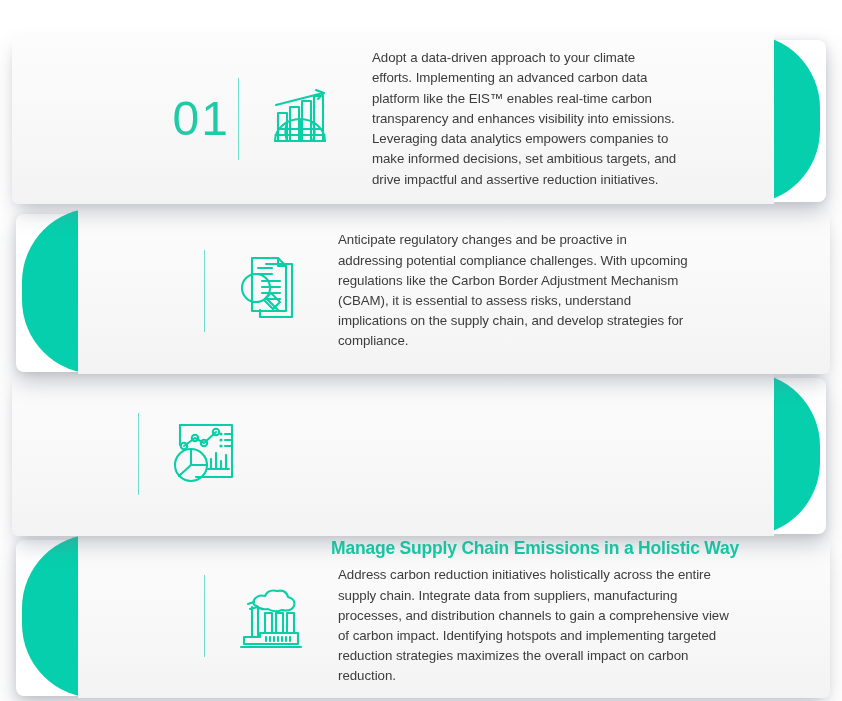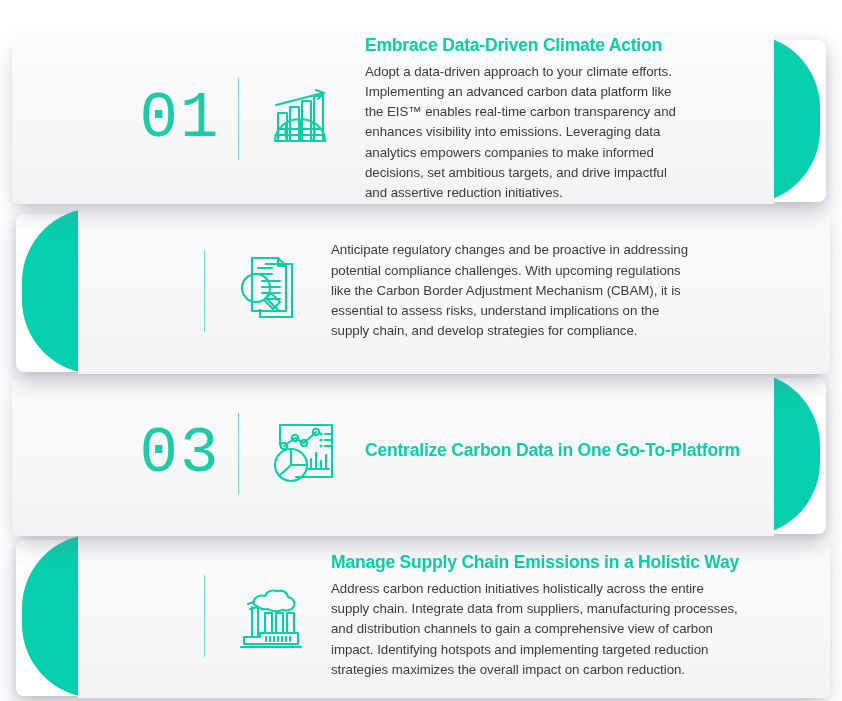--- a/index.html
+++ b/index.html
@@ -72,26 +72,26 @@
   .inner {
     position: relative;
     display: flex;
     align-items: center;
     width: 100%;
     height: 100%;
   }
 
   .num {
     color: #1ECBA6;
-    font-family: Liberation Mono, monospace;
+    font-family: Liberation Sans, sans-serif;
     font-weight: 300;
-    font-size: 64px;
+    font-size: 48px;
     line-height: 1;
     letter-spacing: 2px;
-    text-align: center;
+    text-align: right;
     flex: 0 0 auto;
     user-select: none;
   }
 
   .divider {
     flex: 0 0 auto;
     width: 1px;
     background: #5ad8c2;
     opacity: 0.85;
   }
@@ -119,21 +119,21 @@
     letter-spacing: -0.2px;
     margin: 0 0 7px 0;
     white-space: nowrap;
   }
 
   .body-text {
     color: #3c3c3c;
     font-family: "Liberation Sans", sans-serif;
     font-size: 13.3px;
     line-height: 1.52;
-    margin: 0;
+    margin: 7px;
     letter-spacing: -0.05px;
   }
 
   
   
   #card-1 { left: 0; top: 34px; width: 842px; height: 170px; z-index: 4; }
   #card-1 .card-body { left: 12px; right: 68px; border-top-left-radius: 6px; border-bottom-left-radius: 6px;}
   #card-1 .accent { right: 22px; width: 80px; }
   #card-1 .inner { padding-left: 118px; }
   #card-1 .num { width: 100px; }
@@ -197,21 +197,20 @@
             <path d="M6 58 A25 22 0 0 1 56 58"></path>
             <path d="M31 36 L31 58"></path>
             <path d="M18 39 A15 22 0 0 0 18 58"></path>
             <path d="M44 39 A15 22 0 0 1 44 58"></path>
             <path d="M10 46 L52 46"></path>
             <path d="M6.5 52 L55.5 52"></path>
             <path d="M6 58 L56 58"></path>
           </svg>
         </div>
         <div class="text-col">
-          <h2 class="headline">Embrace Data-Driven Climate Action</h2>
           <p class="body-text">Adopt a data-driven approach to your climate efforts. Implementing an advanced carbon data platform like the EIS™ enables real-time carbon transparency and enhances visibility into emissions. Leveraging data analytics empowers companies to make informed decisions, set ambitious targets, and drive impactful and assertive reduction initiatives.</p>
         </div>
       </div>
     </div>
   </section>
 
   <section class="card" id="card-2">
     <div class="card-shadow"></div>
     <div class="accent left"></div>
     <div class="card-body">
@@ -241,21 +240,20 @@
         </div>
       </div>
     </div>
   </section>
 
   <section class="card" id="card-3">
     <div class="card-shadow"></div>
     <div class="accent right"></div>
     <div class="card-body">
       <div class="inner">
-        <div class="num">03</div>
         <div class="divider"></div>
         <div class="icon-wrap">
           <svg width="70" height="70" viewBox="0 0 70 70" fill="none" stroke="#0ACFA6" stroke-width="2.1" stroke-linecap="round" stroke-linejoin="round">
 
             <path d="M10 6 L62 6 L62 58 L26 58"></path>
             <path d="M10 6 L10 26"></path>
 
             <path d="M14 27 L25 19 L34 24 L46 13"></path>
             <circle cx="14" cy="27" r="3.2"></circle>
             <circle cx="25" cy="19" r="3.2"></circle>
@@ -275,21 +273,20 @@
             <line x1="56" y1="50" x2="56" y2="36"></line>
             <line x1="38" y1="50" x2="59" y2="50"></line>
 
             <circle cx="21" cy="46" r="16"></circle>
             <path d="M21 46 L21 30"></path>
             <path d="M21 46 L37 46"></path>
             <path d="M21 46 L9 57"></path>
           </svg>
         </div>
         <div class="text-col">
-          <h2 class="headline">Centralize Carbon Data in One Go-To-Platform</h2>
         </div>
       </div>
     </div>
   </section>
 
   <section class="card" id="card-4">
     <div class="card-shadow"></div>
     <div class="accent left"></div>
     <div class="card-body">
       <div class="inner">

